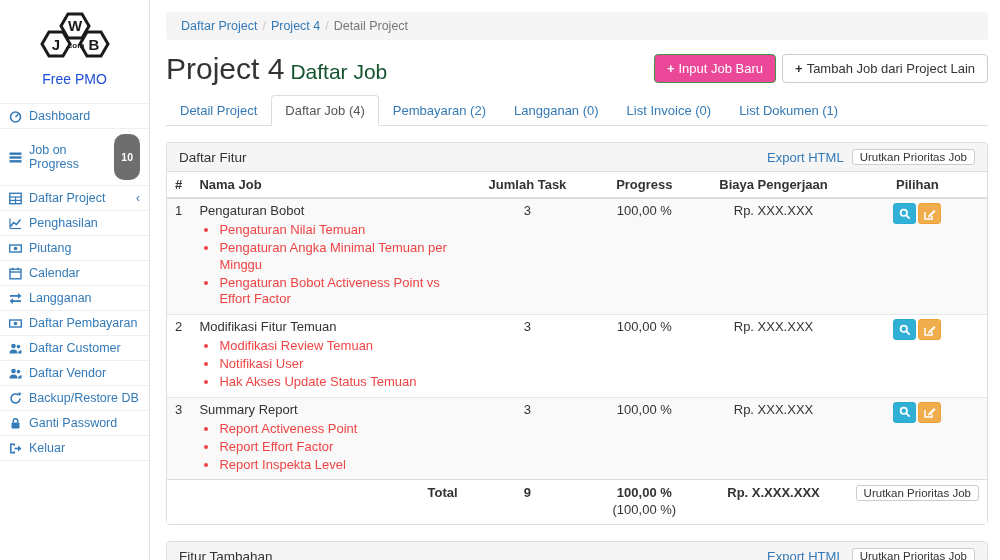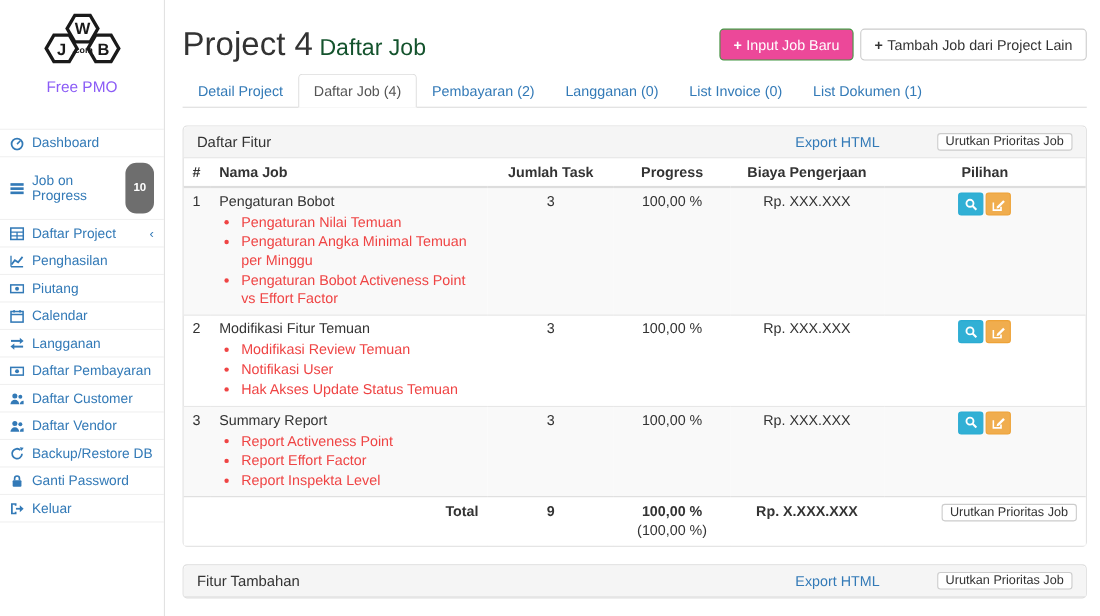--- a/index.html
+++ b/index.html
@@ -3,41 +3,41 @@
 <meta charset="utf-8">
 <style>
   * { box-sizing: border-box; }
   html,body { margin:0; padding:0; background:#fff; }
   body { font-family:"Liberation Sans", sans-serif; font-size:13px; color:#333; }
   .wrapper { width:1000px; height:560px; display:flex; overflow:hidden; background:#fff; }
 
   
   .sidebar { width:150px; min-width:150px; background:#fff; border-right:1px solid #e2e2e2; }
   .logo-area { text-align:center; padding:8px 0 4px; }
-  .brand-name { color:#8b5cf6; font-size:14px; margin:2px 0 20px; }
+  .brand-name { color:#1d4ed8; font-size:14px; margin:2px 0 6px; }
   .menu { list-style:none; margin:6px 0 0; padding:0; border-top:1px solid #f0f0f0; }
   .menu li { display:flex; align-items:center; gap:7px; padding:5px 9px; border-bottom:1px solid #f0f0f0; color:#337ab7; font-size:12.5px; cursor:pointer; }
   .menu li .mi { width:13px; height:13px; flex:0 0 13px; display:inline-flex; }
   .menu .badge { margin-left:auto; background:#6e6e6e; color:#fff; border-radius:10px; padding:17px 7px; font-size:10.5px; font-weight:bold; }
   .menu .chevron { margin-left:auto; color:#337ab7; font-size:12px; }
 
   
   .main { flex:1; padding:12px 12px 0 16px; overflow:hidden; }
   .breadcrumb { background:#f5f5f5; border-radius:4px; padding:7px 15px; font-size:12.5px; color:#777; }
   .breadcrumb a { color:#337ab7; text-decoration:none; cursor:pointer; }
   .breadcrumb .sep { color:#ccc; padding:0 5px; }
 
   .page-header { display:flex; align-items:center; justify-content:space-between; margin:12px 0 4px; }
   .page-title { font-size:30px; font-weight:normal; color:#333; margin:0; line-height:1.1; }
   .page-subtitle { font-size:21px; color:#14532d; margin-left:6px; }
 
   .btn { display:inline-block; padding:6px 12px; border-radius:4px; font-size:13px; border:1px solid #ccc; background:#fff; color:#333; cursor:pointer; white-space:nowrap; }
   .btn .plus { font-weight:bold; margin-right:4px; }
   .btn-success { background:#ec4899; border-color:#419641; color:#fff; }
-  .btn-xs { padding:1px 7px; font-size:11.5px; border-radius:3px; color:#333;margin-left:44px; }
+  .btn-xs { padding:1px 7px; font-size:11.5px; border-radius:3px; color:#333; }
   .hdr-buttons { display:flex; gap:6px; }
 
   .nav-tabs { display:flex; border-bottom:1px solid #ddd; margin:10px 0 16px; }
   .nav-tabs .tab { padding:7px 13px; color:#337ab7; font-size:13px; margin-bottom:-1px; border:1px solid transparent; border-radius:4px 4px 0 0; cursor:pointer; }
   .nav-tabs .tab.active { color:#555; background:#fff; border-color:#ddd #ddd #fff; cursor:default; }
 
   
   .panel { border:1px solid #ddd; border-radius:4px; margin-bottom:16px; }
   .panel-heading { background:#f5f5f5; border-bottom:1px solid #ddd; border-radius:4px 4px 0 0; padding:6px 12px; display:flex; align-items:center; }
   .panel-title { font-size:13.5px; color:#333; }
@@ -213,20 +213,23 @@
               <polygon points="9,3.4 12.5,6.5 9,9.6"></polygon>
             </svg>
           </span>
         <span>Keluar</span>
       </li>
     </ul>
   </div>
 
   <div class="main">
 
+    <div class="breadcrumb">
+      <a>Daftar Project</a><span class="sep">/</span><a>Project 4</a><span class="sep">/</span><span>Detail Project</span>
+    </div>
 
     <div class="page-header">
       <h1 class="page-title">
         <span>Project 4</span><span class="page-subtitle">Daftar Job</span>
       </h1>
       <div class="hdr-buttons">
         <button class="btn btn-success"><span class="plus">+</span><span>Input Job Baru</span></button>
         <button class="btn"><span class="plus">+</span><span>Tambah Job dari Project Lain</span></button>
       </div>
     </div>

